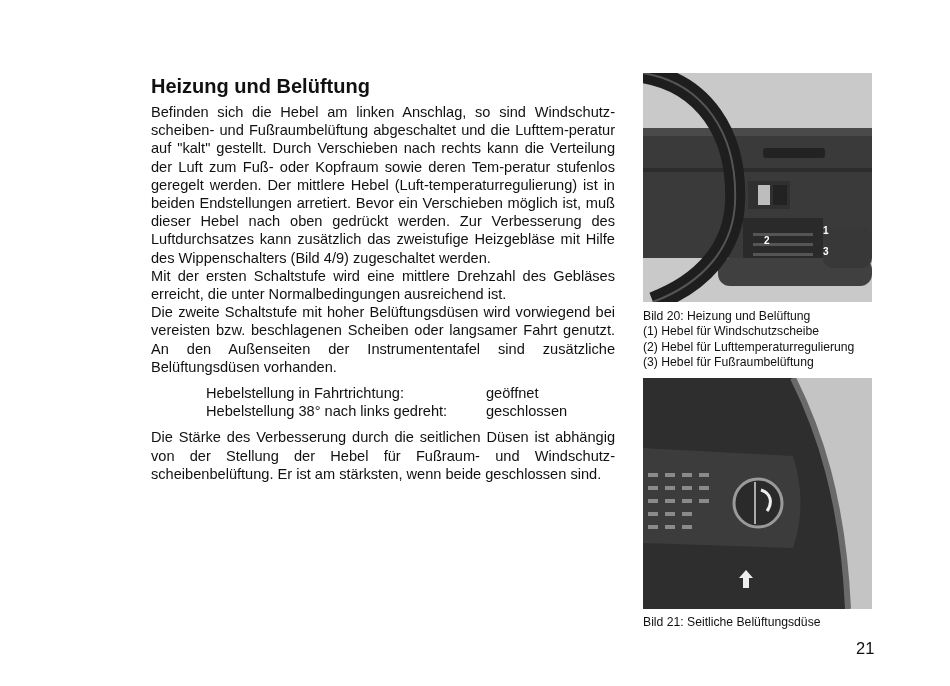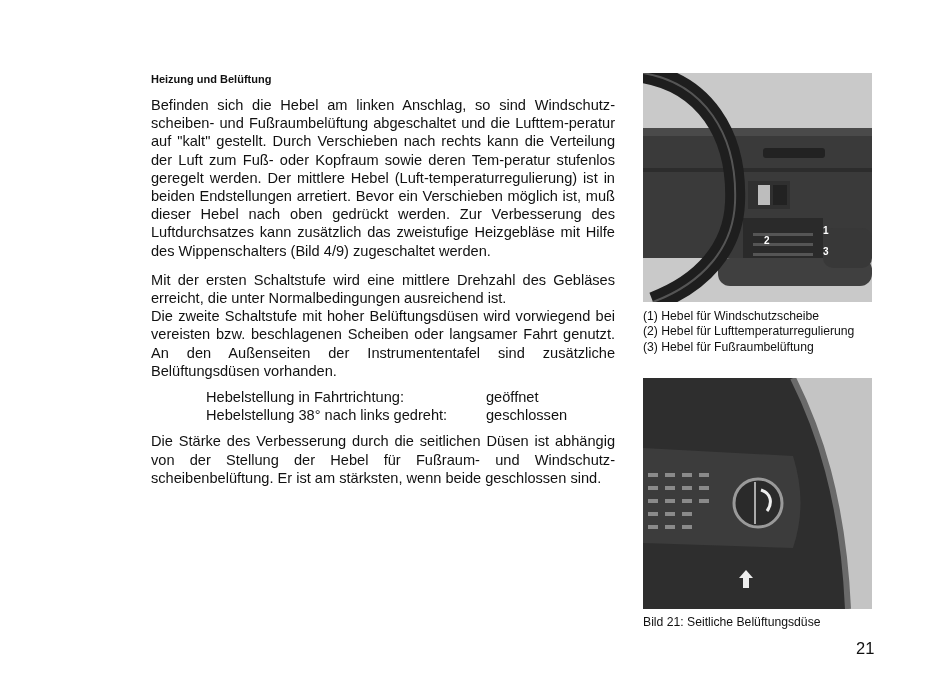--- a/index.html
+++ b/index.html
@@ -1,39 +1,39 @@
 <!DOCTYPE html>
 <html><head>
 <meta charset="utf-8">
 <style>
   html, body { margin:0; padding:0; background:#ffffff; }
   body { width:950px; height:686px; position:relative; overflow:hidden;
          font-family:"Liberation Sans", sans-serif; color:#111; }
   .text-col { position:absolute; left:151px; top:70px; width:464px; }
-  .heading { font-weight:bold; font-size:11px; margin:0 0 8px 0; line-height:18px; }
+  .heading { font-weight:bold; font-size:20px; margin:7px 0 8px 0; line-height:18px; }
   .para { font-size:14.6px; line-height:18.2px; margin:0; text-align:justify; }
   .table { margin:8px 0 8px 55px; font-size:14.6px; line-height:18.2px; }
   .row { display:flex;align-items:center; }
   .row .k { width:280px; }
   .fig { position:absolute; left:643px; width:229px; overflow:hidden; background:#9a9a9a; }
   .fig1 { top:73px; height:229px; }
   .fig2 { top:378px; height:231px; }
   .caption { position:absolute; left:643px; font-size:12.2px; line-height:15.4px; }
   .cap1 { top:309px; }
   .cap2 { top:615px; }
   .pagenum { position:absolute; left:856px; top:624px; font-size:16.5px;margin-top:15px; }
   .lbl { position:absolute; color:#fff; font-weight:bold; font-size:10px; }
 </style>
 </head>
 <body>
 
 <div class="text-col">
   <h1 class="heading">Heizung und Belüftung</h1>
   <p class="para">Befinden sich die Hebel am linken Anschlag, so sind Windschutz-scheiben- und Fußraumbelüftung abgeschaltet und die Lufttem-peratur auf  "kalt" gestellt. Durch Verschieben nach rechts kann die Verteilung der Luft zum Fuß- oder Kopfraum sowie deren Tem-peratur stufenlos geregelt werden. Der mittlere Hebel (Luft-temperaturregulierung) ist in beiden Endstellungen arretiert. Bevor ein Verschieben möglich ist, muß dieser Hebel nach oben gedrückt werden. Zur Verbesserung des Luftdurchsatzes kann zusätzlich das zweistufige Heizgebläse mit Hilfe des Wippenschalters (Bild 4/9) zugeschaltet werden.</p>
-  <p class="para" style="margin-top:11px">Mit der ersten Schaltstufe wird eine mittlere Drehzahl des Gebläses erreicht, die unter Normalbedingungen ausreichend ist.</p>
+  <p class="para" style="margin-top:0">Mit der ersten Schaltstufe wird eine mittlere Drehzahl des Gebläses erreicht, die unter Normalbedingungen ausreichend ist.</p>
   <p class="para">Die zweite Schaltstufe mit hoher Belüftungsdüsen wird vorwiegend bei vereisten bzw. beschlagenen Scheiben oder langsamer Fahrt genutzt. An den Außenseiten der Instrumententafel sind zusätzliche Belüftungsdüsen vorhanden.</p>
   <div class="table">
     <div class="row">
       <span class="k">Hebelstellung in Fahrtrichtung:</span>
       <span>geöffnet</span>
     </div>
     <div class="row">
       <span class="k">Hebelstellung 38° nach links gedreht:</span>
       <span>geschlossen</span>
     </div>
@@ -59,20 +59,21 @@
     <rect x="180" y="155" width="49" height="40" rx="10" fill="#383838"></rect>
     <path d="M0,0 C60,10 95,60 92,130 C90,175 60,210 10,229" stroke="#1e1e1e" stroke-width="20" fill="none"></path>
     <path d="M0,0 C60,10 95,60 92,130 C90,175 60,210 10,229" stroke="#555" stroke-width="2" fill="none"></path>
   </svg>
   <span class="lbl" style="left:180px;top:152px">1</span>
   <span class="lbl" style="left:121px;top:162px">2</span>
   <span class="lbl" style="left:180px;top:173px">3</span>
 </div>
 
 <div class="caption cap1">
+  <div>Bild 20: Heizung und Belüftung</div>
   <div>(1) Hebel für Windschutzscheibe</div>
   <div>(2) Hebel für Lufttemperaturregulierung</div>
   <div>(3) Hebel für Fußraumbelüftung</div>
 </div>
 
 <div class="fig fig2">
   <svg width="229" height="231" viewBox="0 0 229 231">
     <rect x="0" y="0" width="229" height="231" fill="#c4c4c4"></rect>
     <path d="M0,0 L150,0 C175,50 200,120 205,231 L0,231 Z" fill="#2e2e2e"></path>
     <path d="M0,70 L150,78 C160,110 160,140 150,170 L0,165 Z" fill="#3c3c3c"></path>

